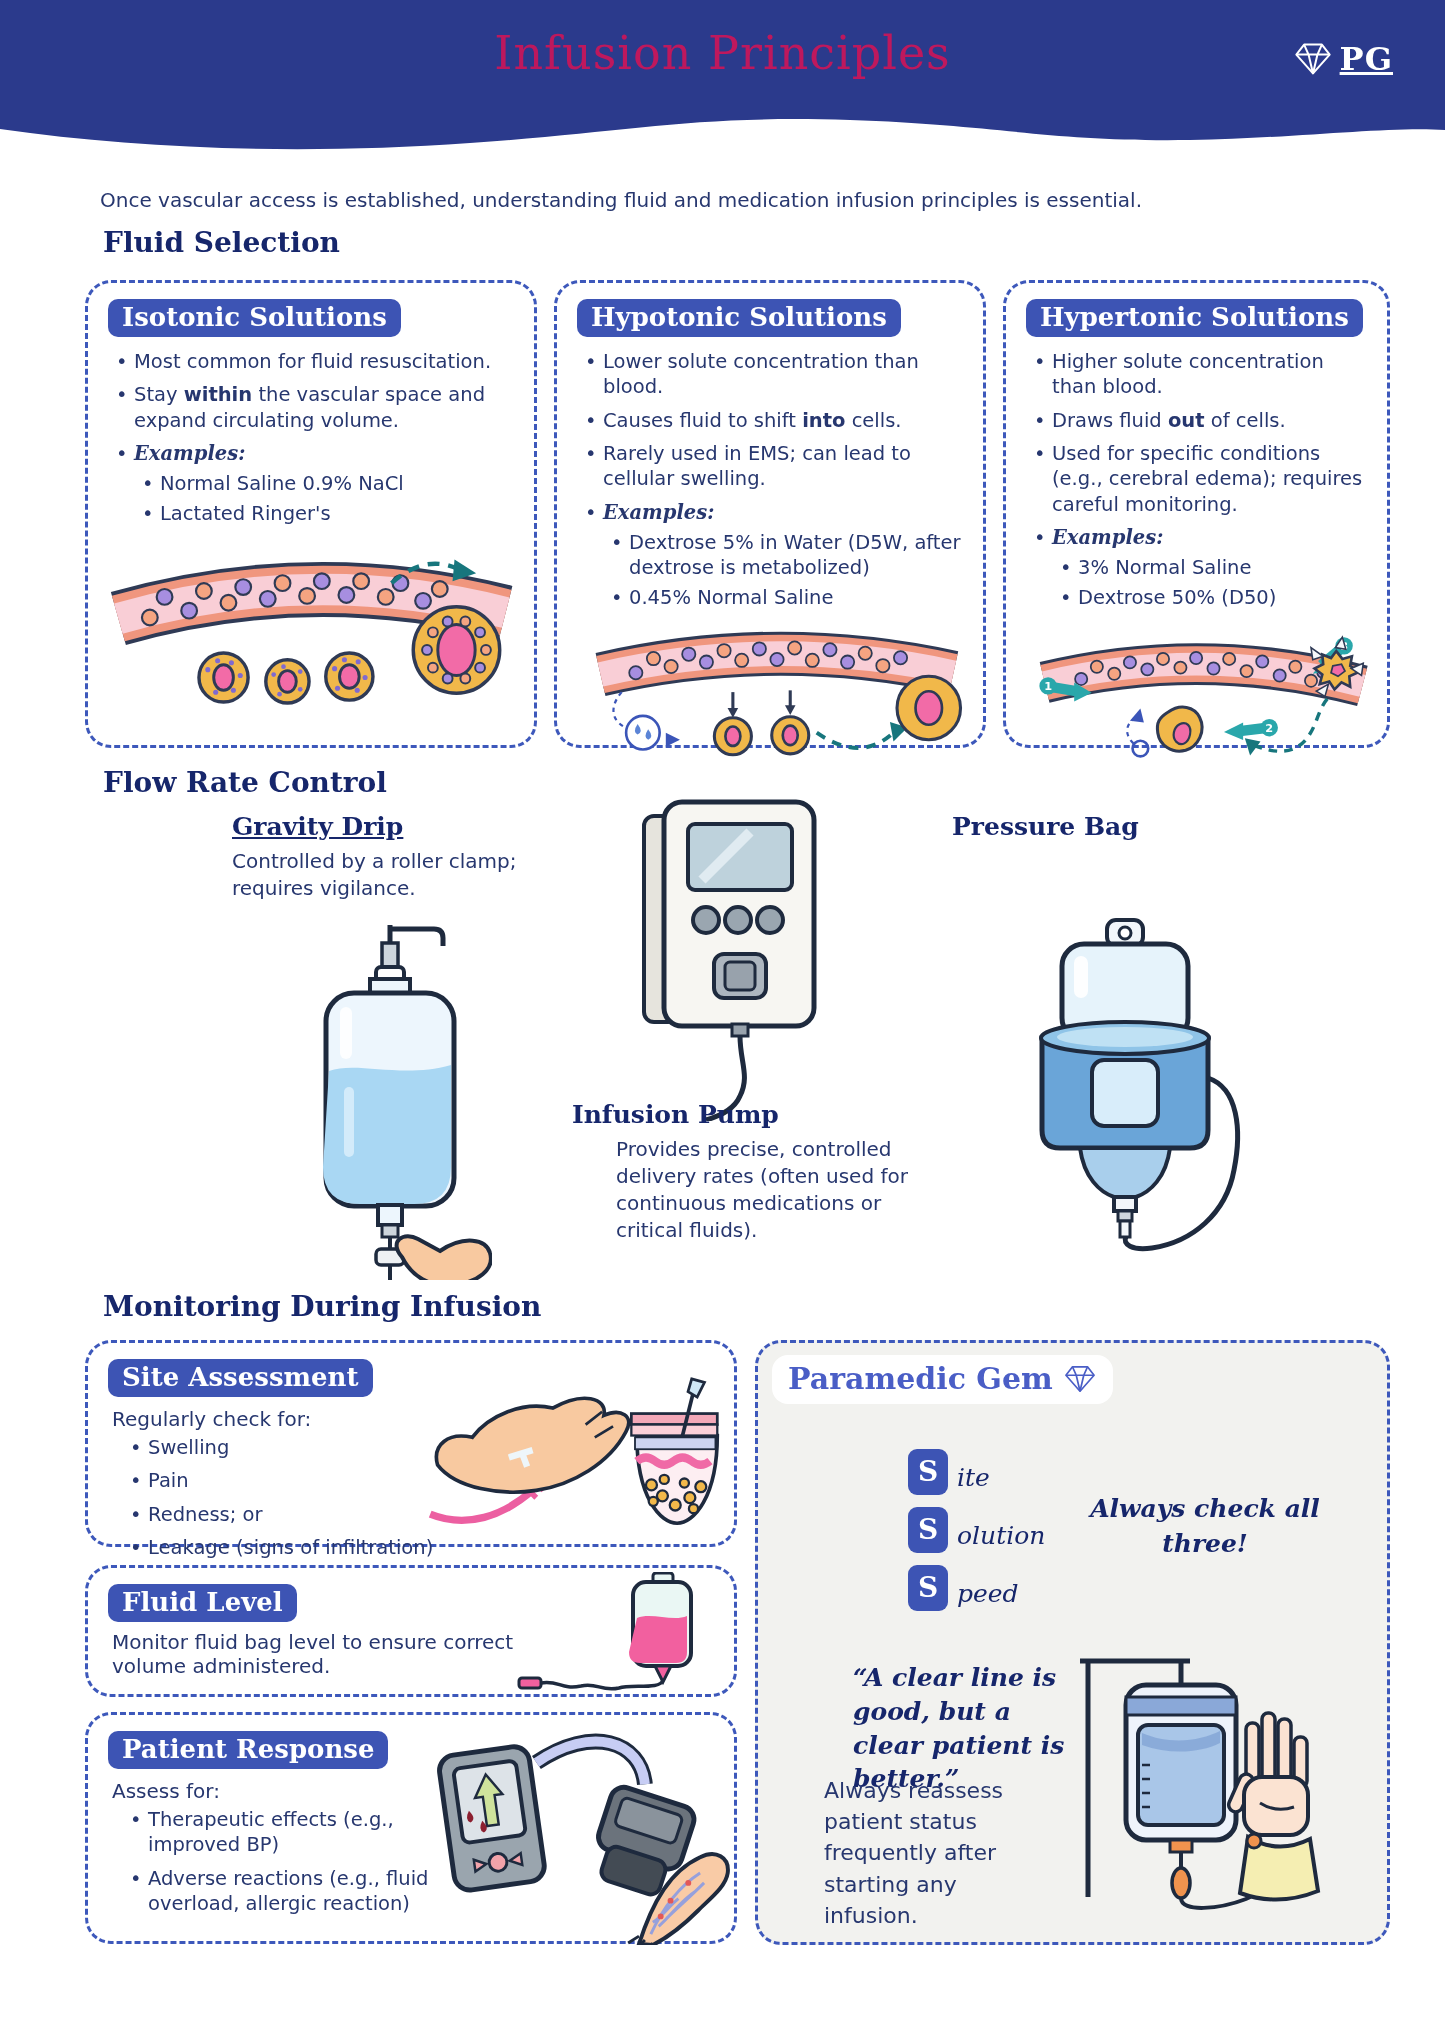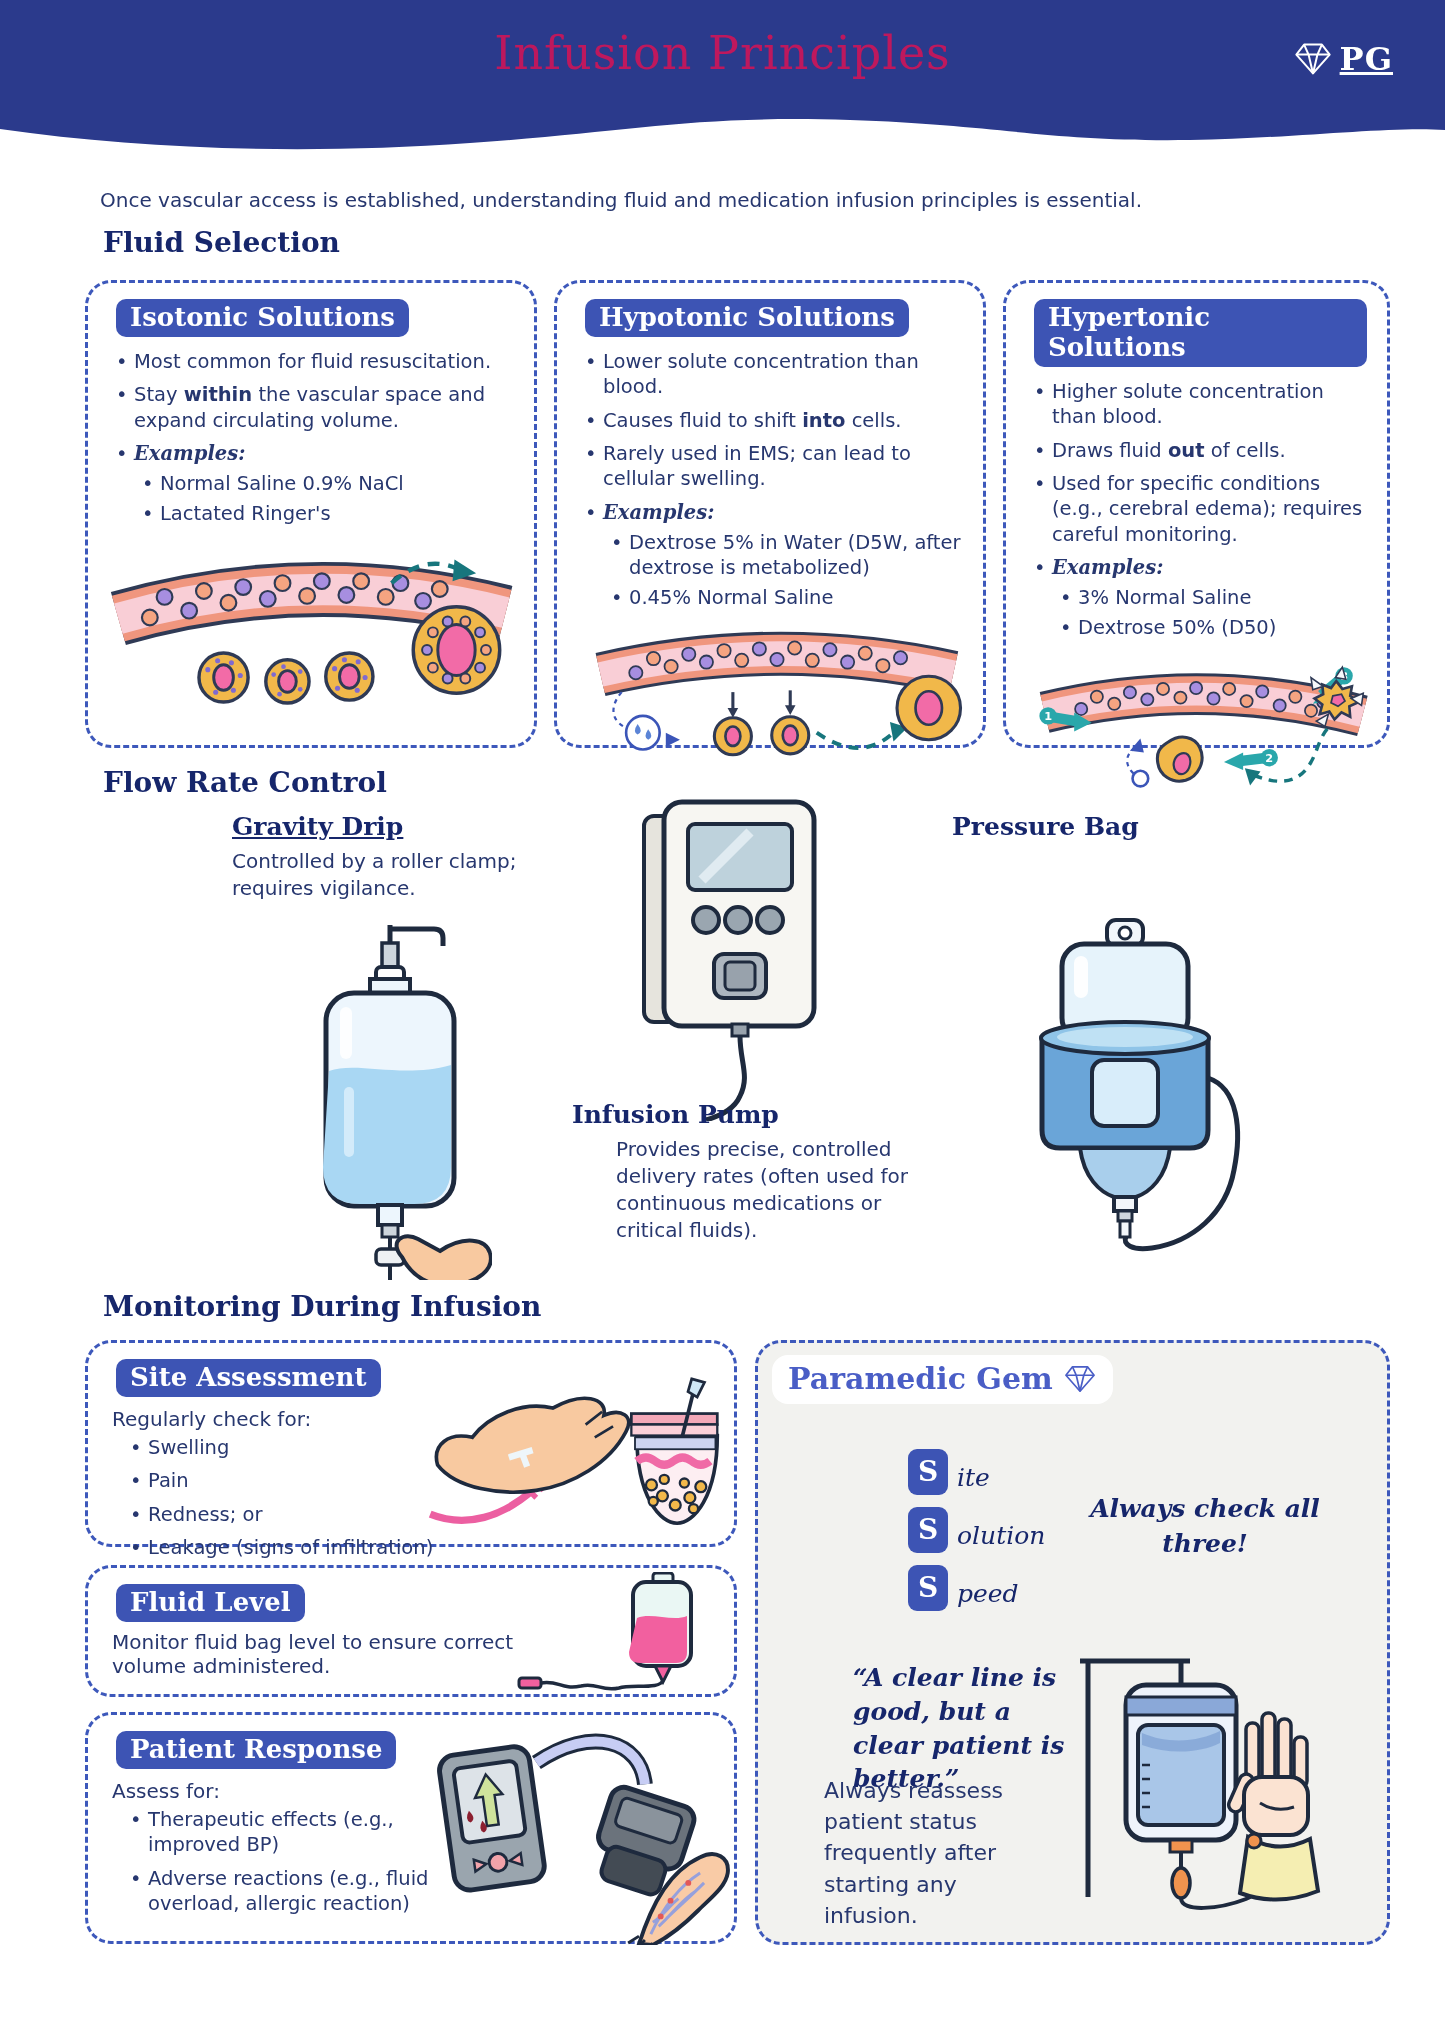--- a/index.html
+++ b/index.html
@@ -24,21 +24,21 @@
   .hdr-logo .pg{font-family:"DejaVu Serif","Liberation Serif",serif;font-weight:bold;font-size:32px;letter-spacing:1px;}
 
   .intro{position:absolute;left:100px;top:188px;width:1260px;font-size:20px;color:var(--text);}
 
   .h-section{position:absolute;font-family:"DejaVu Serif","Liberation Serif",serif;font-weight:bold;
              font-size:28px;color:var(--head);}
 
   
   .dcard{position:absolute;border:3px dashed var(--dash);border-radius:26px;background:#fff;padding:16px 20px;}
   .badge{display:inline-block;background:var(--badge);color:#fff;border-radius:10px;padding:3px 14px 5px;
-         font-family:"DejaVu Serif","Liberation Serif",serif;font-weight:bold;font-size:26px;margin-left:8px;}
+         font-family:"DejaVu Serif","Liberation Serif",serif;font-weight:bold;font-size:26px;}
 
   ul.blist{list-style:none;margin-top:12px;color:var(--text);font-size:19.5px;line-height:1.3;}
   ul.blist>li{position:relative;padding-left:26px;margin-bottom:8px;}
   ul.blist>li::before{content:"•";position:absolute;left:8px;top:0;}
   ul.sub{list-style:none;margin-top:5px;}
   ul.sub>li{position:relative;padding-left:26px;margin-bottom:4px;}
   ul.sub>li::before{content:"•";position:absolute;left:8px;top:0;}
   .examples{font-family:"DejaVu Serif","Liberation Serif",serif;font-style:italic;font-weight:bold;}
   b{font-weight:bold;}
   .card-illu{display:block;margin:6px auto 0;}

